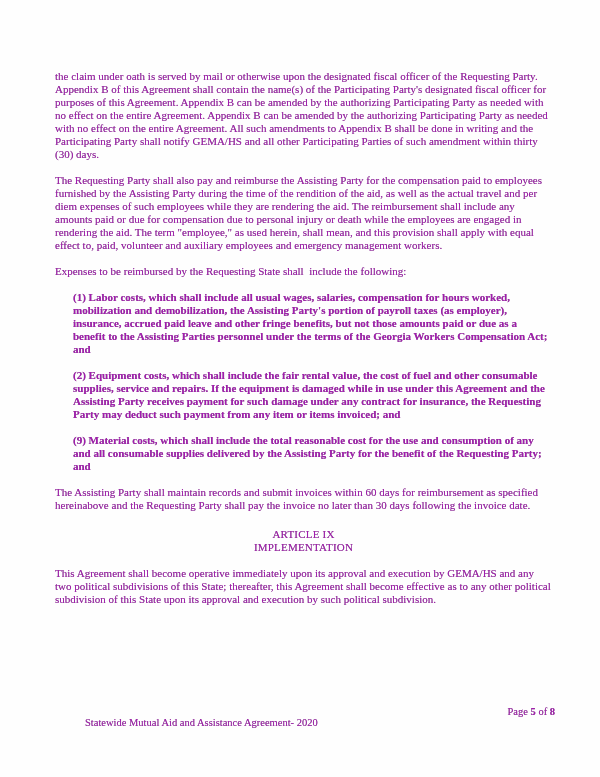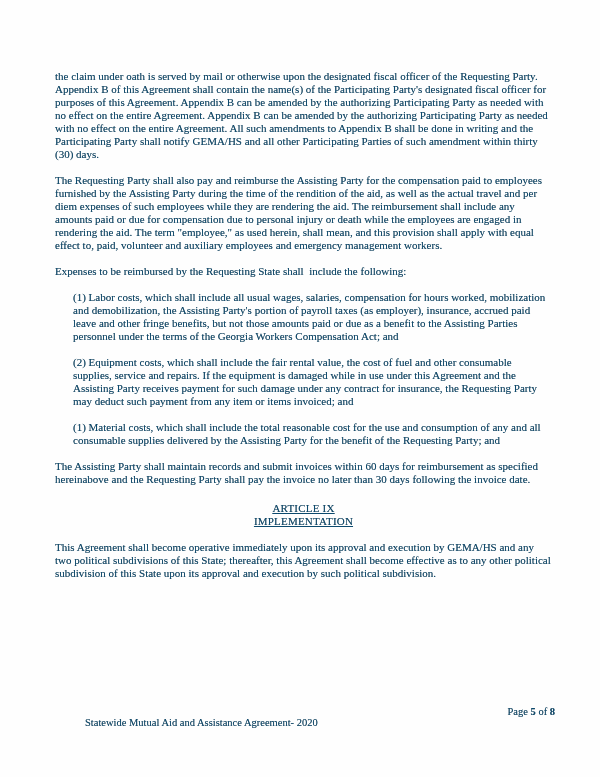--- a/index.html
+++ b/index.html
@@ -6,21 +6,21 @@
     margin: 0;
     padding: 0;
     background: #ffffff;
   }
   .page {
     position: relative;
     width: 600px;
     height: 777px;
     background: #fefefe;
     font-family: "Liberation Serif", "DejaVu Serif", serif;
-    color: #0c4a6e;
+    color: #a21caf;
     overflow: hidden;
     text-shadow: 0 0 0.45px rgba(40,40,40,0.55);
   }
   .content {
     position: absolute;
     left: 55px;
     top: 70px;
     width: 497px;
     font-size: 11px;
     line-height: 13px;
@@ -29,27 +29,27 @@
   .para {
     margin: 0 0 13px 0;
     white-space: pre-wrap;
   }
   .para.no-gap {
     margin-bottom: 16px;
   }
   .expense-item {
     margin: 0 0 13px 18px;
     white-space: pre-wrap;
+    font-weight: bold;
   }
   .article-heading {
     text-align: center;
     margin: 0 0 13px 0;
   }
   .article-heading .heading-line {
-    text-decoration: underline;
     letter-spacing: 0.2px;
   }
   .page-number {
     position: absolute;
     right: 45px;
     top: 706px;
     font-size: 10.5px;
     line-height: 12px;
     white-space: pre;
   }
@@ -75,21 +75,21 @@
     <p class="para">the claim under oath is served by mail or otherwise upon the designated fiscal officer of the Requesting Party. Appendix B of this Agreement shall contain the name(s) of the Participating Party's designated fiscal officer for purposes of this Agreement. Appendix B can be amended by the authorizing Participating Party as needed with no effect on the entire Agreement. Appendix B can be amended by the authorizing Participating Party as needed with no effect on the entire Agreement. All such amendments to Appendix B shall be done in writing and the Participating Party shall notify GEMA/HS and all other Participating Parties of such amendment within thirty (30) days.</p>
 
     <p class="para">The Requesting Party shall also pay and reimburse the Assisting Party for the compensation paid to employees furnished by the Assisting Party during the time of the rendition of the aid, as well as the actual travel and per diem expenses of such employees while they are rendering the aid. The reimbursement shall include any amounts paid or due for compensation due to personal injury or death while the employees are engaged in rendering the aid. The term "employee," as used herein, shall mean, and this provision shall apply with equal effect to, paid, volunteer and auxiliary employees and emergency management workers.</p>
 
     <p class="para">Expenses to be reimbursed by the Requesting State shall  include the following:</p>
 
     <p class="expense-item">(1) Labor costs, which shall include all usual wages, salaries, compensation for hours worked, mobilization and demobilization, the Assisting Party's portion of payroll taxes (as employer), insurance, accrued paid leave and other fringe benefits, but not those amounts paid or due as a benefit to the Assisting Parties personnel under the terms of the Georgia Workers Compensation Act; and</p>
 
     <p class="expense-item">(2) Equipment costs, which shall include the fair rental value, the cost of fuel and other consumable supplies, service and repairs. If the equipment is damaged while in use under this Agreement and the Assisting Party receives payment for such damage under any contract for insurance, the Requesting Party may deduct such payment from any item or items invoiced; and</p>
 
-    <p class="expense-item">(1) Material costs, which shall include the total reasonable cost for the use and consumption of any and all consumable supplies delivered by the Assisting Party for the benefit of the Requesting Party; and</p>
+    <p class="expense-item">(9) Material costs, which shall include the total reasonable cost for the use and consumption of any and all consumable supplies delivered by the Assisting Party for the benefit of the Requesting Party; and</p>
 
 
     <p class="para no-gap">The Assisting Party shall maintain records and submit invoices within 60 days for reimbursement as specified hereinabove and the Requesting Party shall pay the invoice no later than 30 days following the invoice date.</p>
 
     <div class="article-heading">
       <div class="heading-line">ARTICLE IX</div>
       <div class="heading-line">IMPLEMENTATION</div>
     </div>
 
     <p class="para">This Agreement shall become operative immediately upon its approval and execution by GEMA/HS and any two political subdivisions of this State; thereafter, this Agreement shall become effective as to any other political subdivision of this State upon its approval and execution by such political subdivision.</p>

